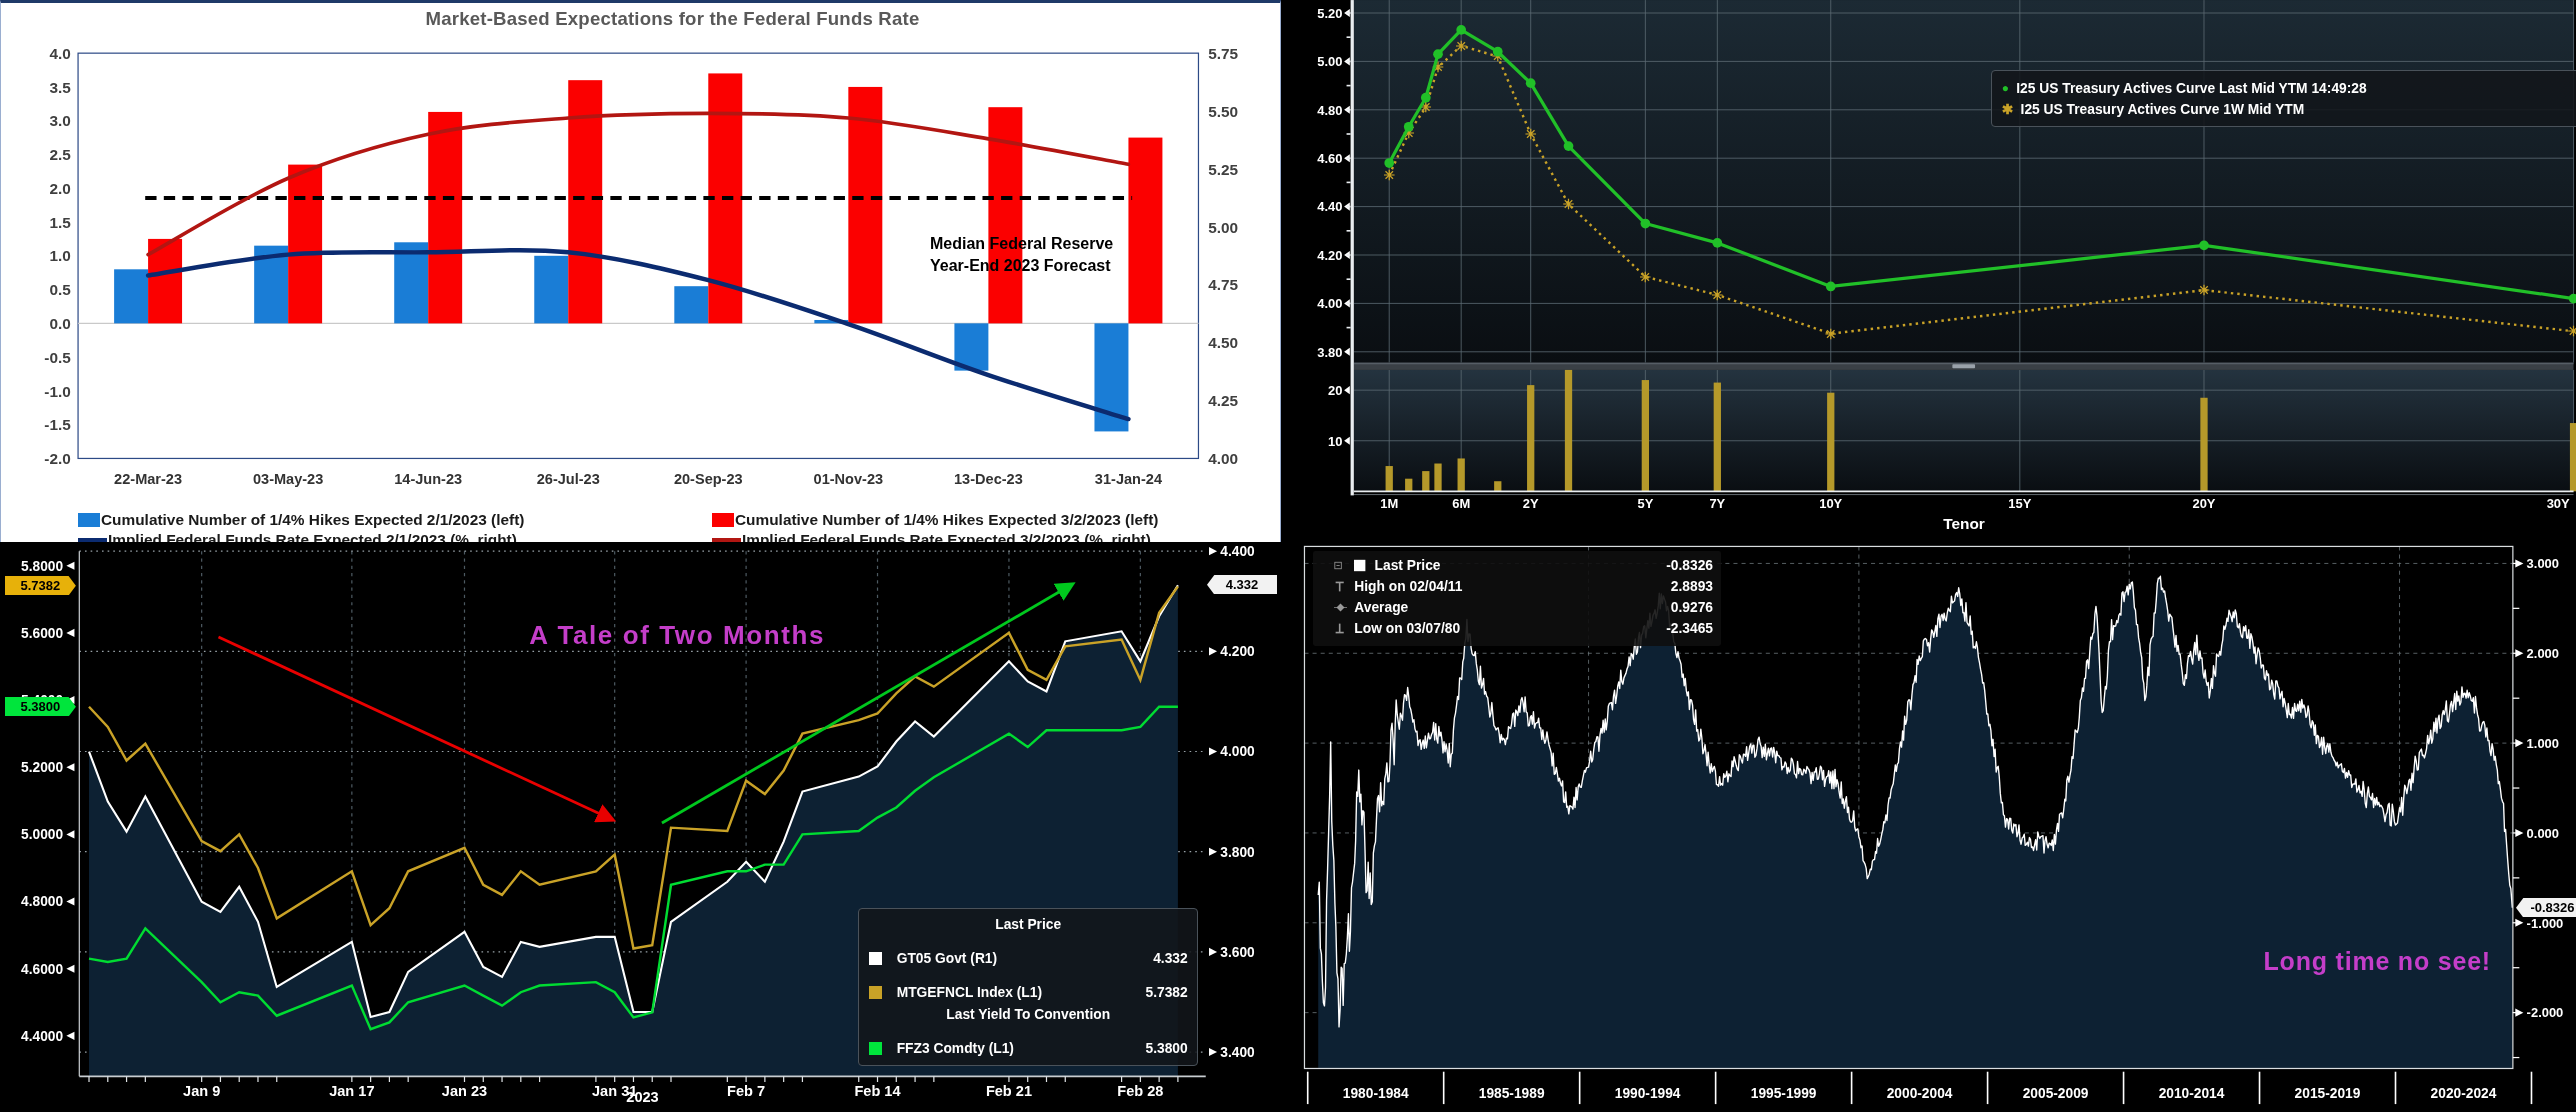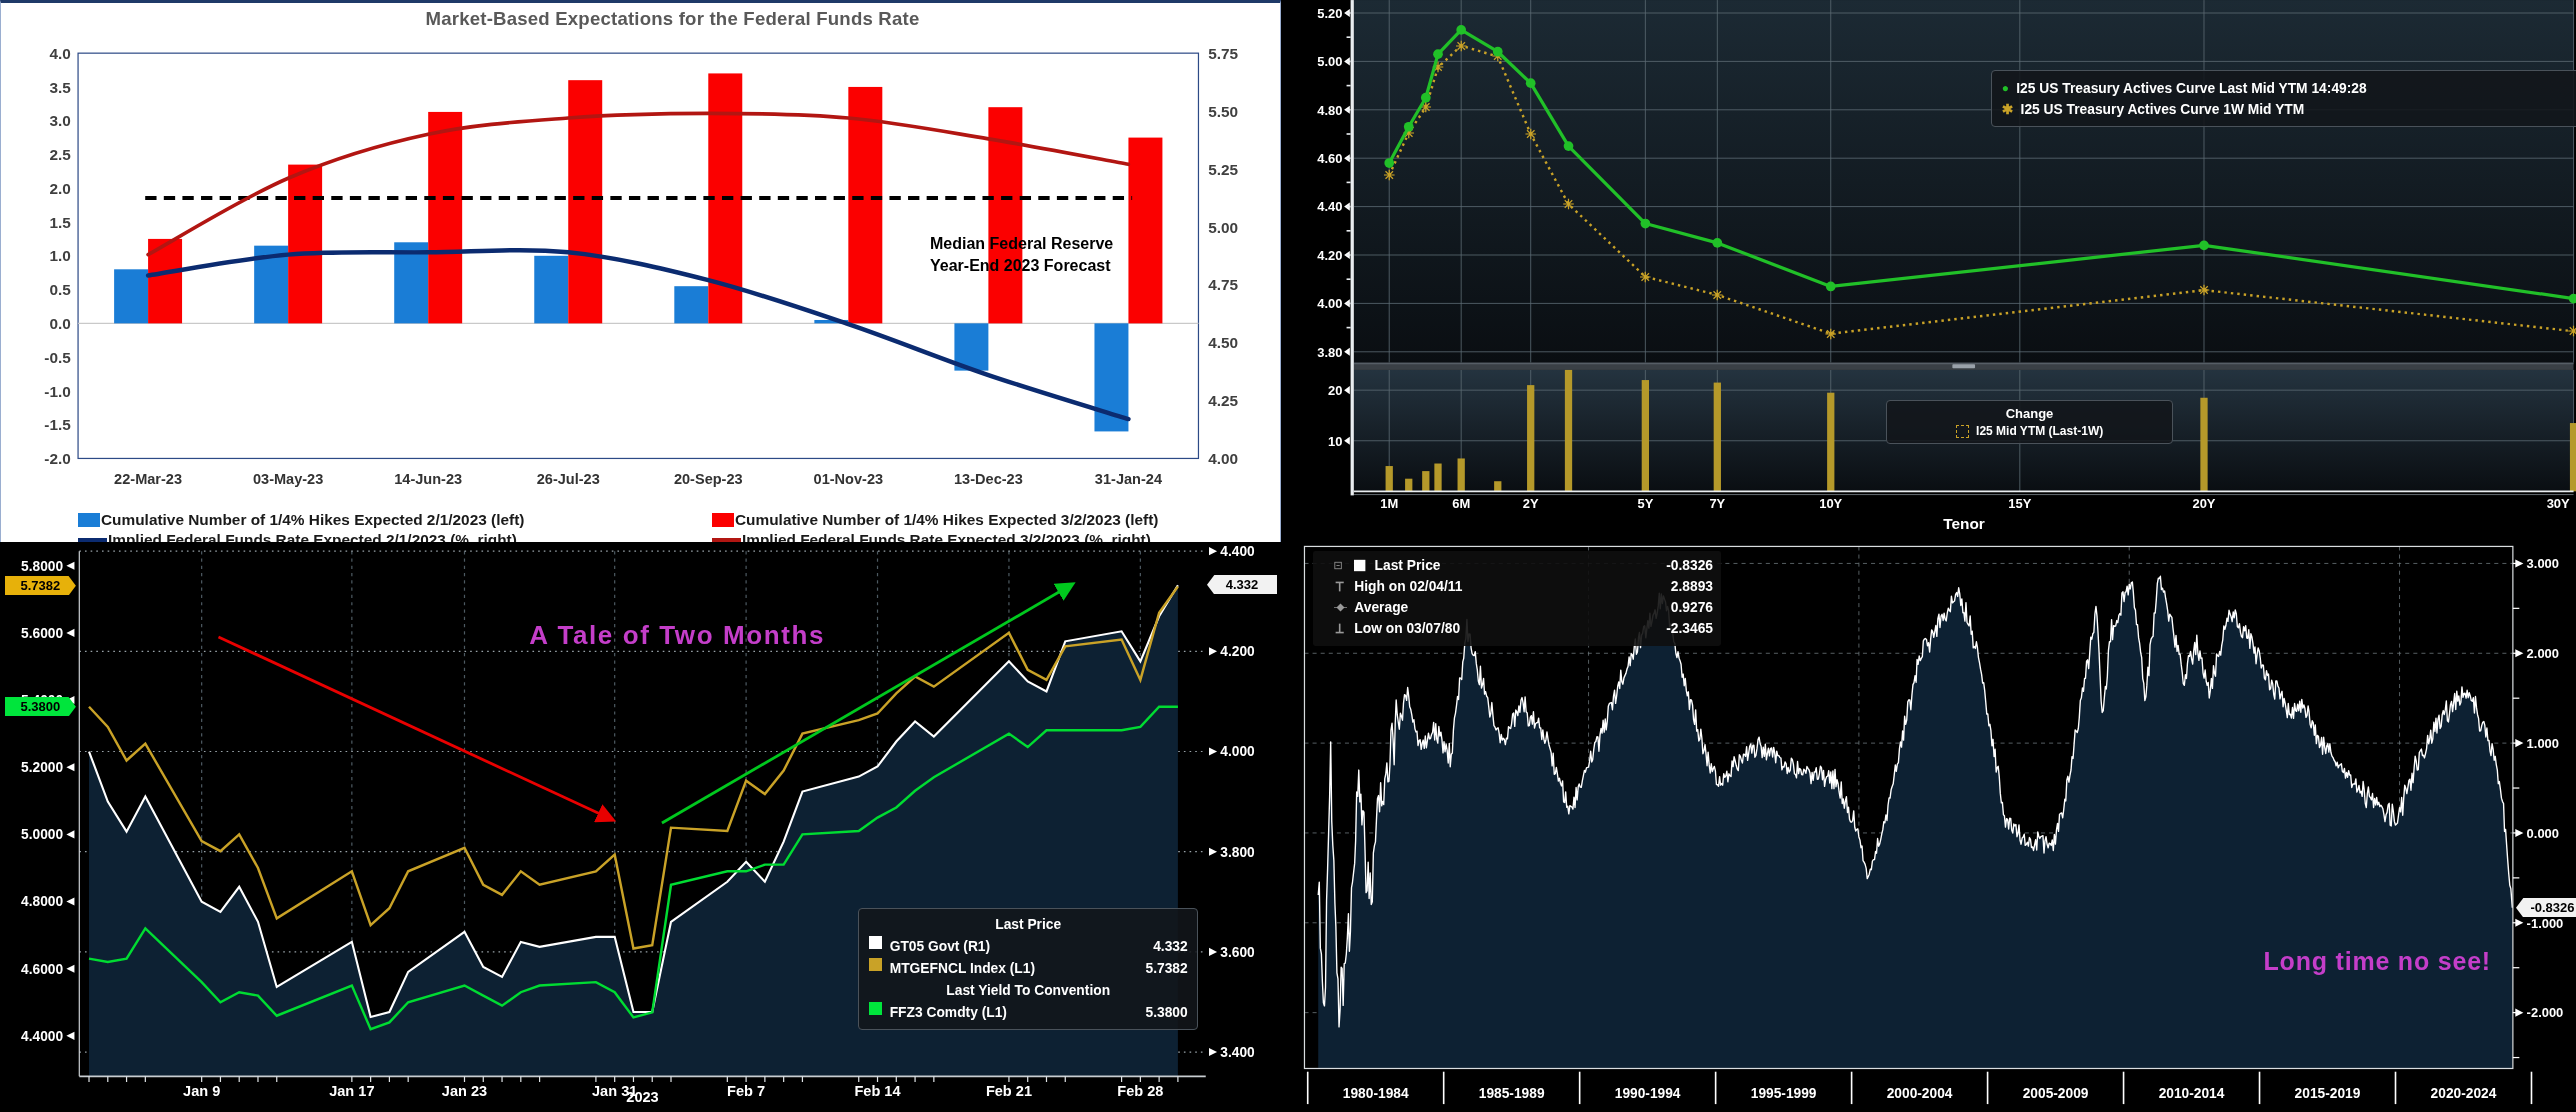--- a/index.html
+++ b/index.html
@@ -33,21 +33,21 @@
   #curve-change-legend{left:605px;top:400px;width:269px;padding:4.9px 8px;font-size:13px;text-align:center;}
   #curve-change-legend .row{display:flex;align-items:center;justify-content:center;gap:7.3px;margin-top:3.2px;font-size:12px;}
   .dash-swatch{width:13px;height:13px;border:1.6px dashed #c9a227;display:inline-block;box-sizing:border-box;}
   #tenor-label{position:absolute;left:73px;top:515px;width:1220px;text-align:center;
                font-size:15.4px;font-weight:bold;color:#fff;}
 
   #tale-annot{position:absolute;left:356px;top:78px;width:469px;text-align:right;
               font-size:26px;font-weight:bold;color:#c43ec9;letter-spacing:1.6px;}
   #tale-legend{left:858px;top:366px;width:319px;padding:4.9px 9.7px;font-size:13.8px;line-height:22px;}
   #tale-legend .cap{text-align:center;}
-  #tale-legend .row{display:flex;align-items:flex-start;gap:8px;white-space:nowrap;}
+  #tale-legend .row{display:flex;align-items:center;gap:15px;white-space:nowrap;margin-top:12px;}
   #tale-legend .row .lbl{flex:0 0 auto;}
   #tale-legend .row .val{margin-left:auto;}
   .sw-sq{width:13px;height:13px;display:inline-block;}
   #tale-year{position:absolute;left:79px;top:547px;width:1127px;text-align:center;
              font-size:14.6px;font-weight:bold;color:#fff;}
 
   .tag{position:absolute;height:19.4px;line-height:19.4px;font-size:13px;font-weight:bold;
        color:#000;text-align:center;z-index:5;}
   .tag-r{clip-path:polygon(0 0,calc(100% - 7.3px) 0,100% 50%,calc(100% - 7.3px) 100%,0 100%);} 
   .tag-l{clip-path:polygon(7.3px 0,100% 0,100% 100%,7.3px 100%,0 50%);}                        
@@ -281,27 +281,20 @@
     <div class="bb-box" id="curve-legend">
       <div class="row">
         <span id="curve-dot" style="font-size: 12px; color: rgb(33, 192, 40);">●</span>
         <span>I25 US Treasury Actives Curve Last Mid YTM 14:49:28</span>
       </div>
       <div class="row">
         <span id="curve-star" style="font-size: 13.8px; color: rgb(201, 162, 39);">✱</span>
         <span>I25 US Treasury Actives Curve 1W Mid YTM</span>
       </div>
     </div>
-    <div class="bb-box" id="curve-change-legend">
-      <div>Change</div>
-      <div class="row">
-        <span class="dash-swatch"></span>
-        <span>I25 Mid YTM (Last-1W)</span>
-      </div>
-    </div>
     <div id="tenor-label">Tenor</div>
   </section>
 
   <section class="panel" id="panel-tale">
     <svg id="svg-tale" width="1281" height="571" viewBox="0 0 1583 705">
         <line x1="249.2" y1="11" x2="249.2" y2="660" stroke="#4d5a62" stroke-width="1.5" stroke-dasharray="4 5"></line>
         <line x1="434.8" y1="11" x2="434.8" y2="660" stroke="#4d5a62" stroke-width="1.5" stroke-dasharray="4 5"></line>
         <line x1="574" y1="11" x2="574" y2="660" stroke="#4d5a62" stroke-width="1.5" stroke-dasharray="4 5"></line>
         <line x1="759.6" y1="11" x2="759.6" y2="660" stroke="#4d5a62" stroke-width="1.5" stroke-dasharray="4 5"></line>
         <line x1="922" y1="11" x2="922" y2="660" stroke="#4d5a62" stroke-width="1.5" stroke-dasharray="4 5"></line>

